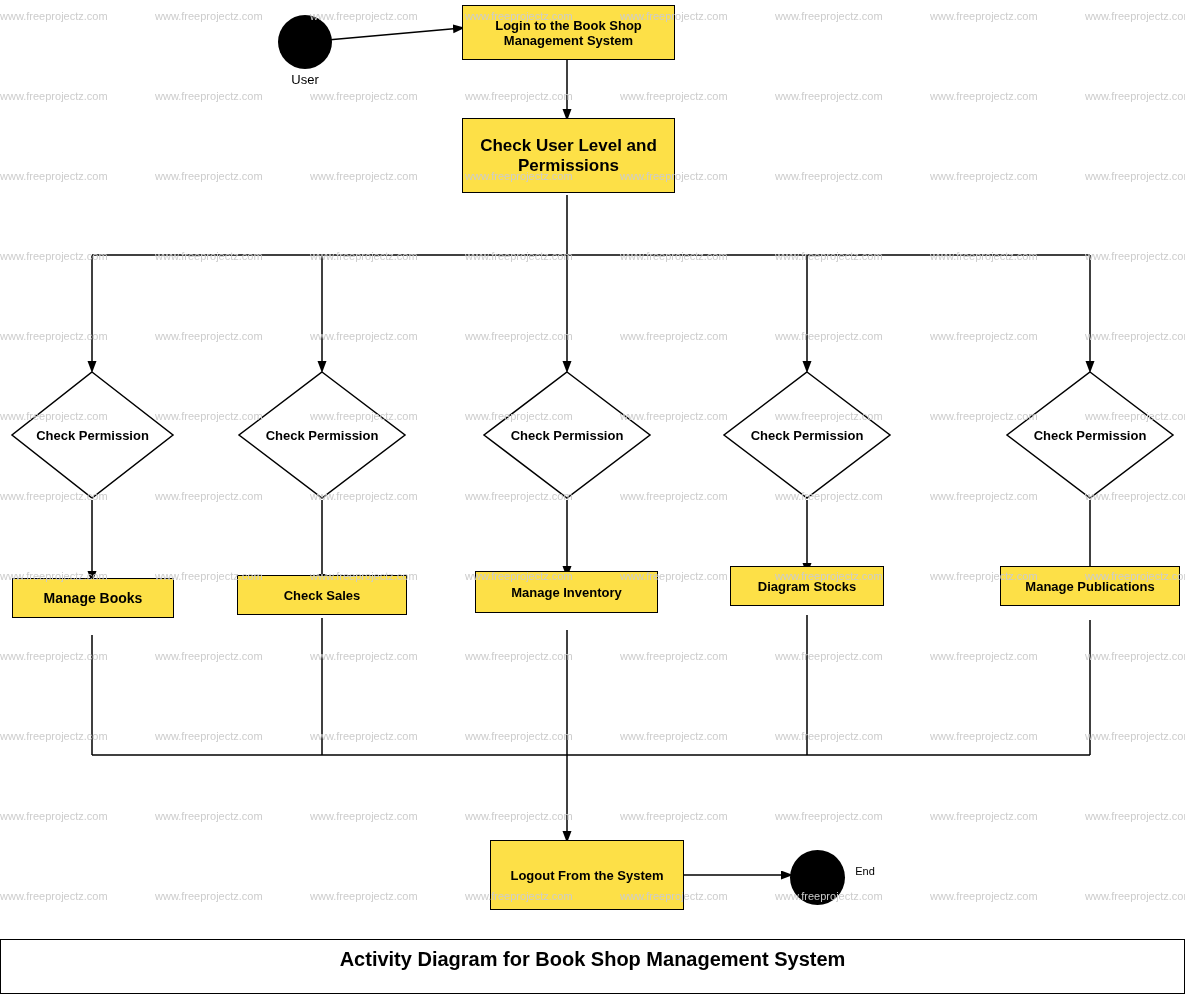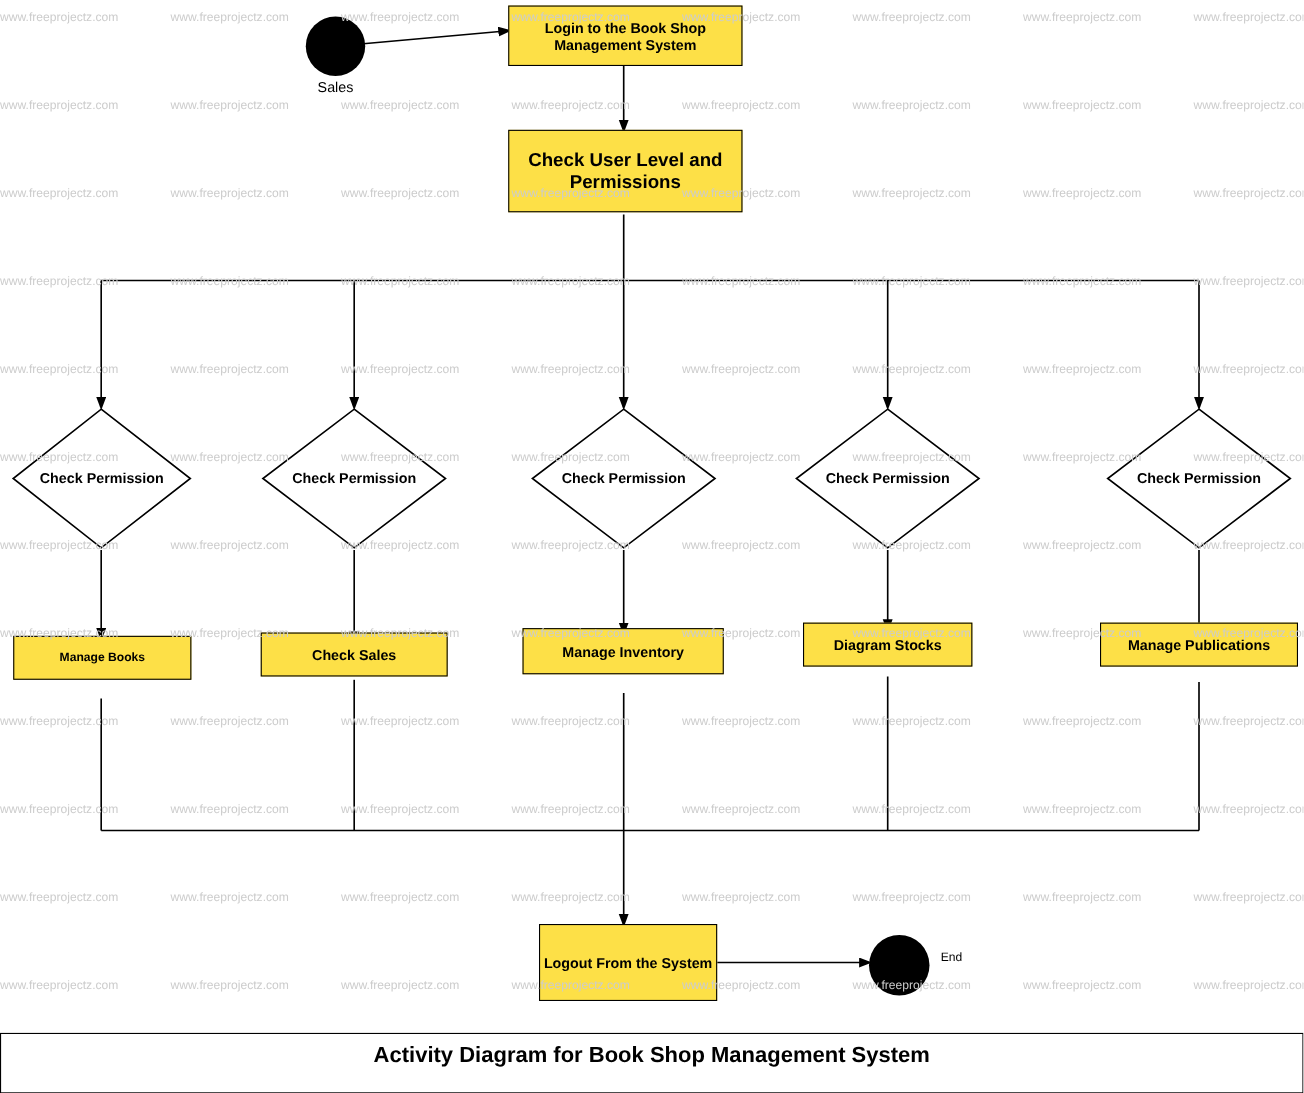--- a/index.html
+++ b/index.html
@@ -263,21 +263,21 @@
 
   <defs>
     <marker id="arrow" markerWidth="8" markerHeight="8" refX="6" refY="3" orient="auto">
       <path d="M0,0 L0,6 L8,3 z" fill="#000"></path>
     </marker>
   </defs>
 </svg>
 
 <div class="circle-node" style="left:278px; top:15px; width:54px; height:54px;">
 </div>
-<div class="node-label-below" style="left:285px; top:72px; width:40px;">Sales</div>
+<div class="node-label-below" style="left:285px; top:72px; width:40px;">User</div>
 
 <div class="node-rect" style="left:462px; top:5px; width:213px; height:55px; font-weight:bold;">
   <span>Login to the Book Shop Management System</span>
 </div>
 
 <div class="node-rect" style="left:462px; top:118px; width:213px; height:75px; font-weight:bold;">
   <span style="font-size:17px;">Check User Level and Permissions</span>
 </div>
 
 <div class="node-diamond" style="left:10px; top:370px; width:165px; height:130px;">
@@ -308,41 +308,41 @@
   <div class="diamond-label">Check Permission</div>
 </div>
 
 <div class="node-diamond" style="left:1005px; top:370px; width:170px; height:130px;">
   <svg class="diamond-shape" viewBox="0 0 170 130" preserveAspectRatio="none">
     <polygon points="85,2 168,65 85,128 2,65" fill="white" stroke="black" stroke-width="1.5"></polygon>
   </svg>
   <div class="diamond-label">Check Permission</div>
 </div>
 
-<div class="node-rect" style="left:12px; top:578px; width:162px; height:40px; font-size:11px; font-weight:bold;">
+<div class="node-rect" style="left:12px; top:578px; width:162px; height:40px; font-size:14px; font-weight:bold;">
   <span>Manage Books</span>
 </div>
 
 <div class="node-rect" style="left:237px; top:575px; width:170px; height:40px; font-size:13px; font-weight:bold;">
   <span>Check Sales</span>
 </div>
 
 <div class="node-rect" style="left:475px; top:571px; width:183px; height:42px; font-size:13px; font-weight:bold;">
   <span>Manage Inventory</span>
 </div>
 
 <div class="node-rect" style="left:730px; top:566px; width:154px; height:40px; font-size:13px; font-weight:bold;">
   <span>Diagram Stocks</span>
 </div>
 
 <div class="node-rect" style="left:1000px; top:566px; width:180px; height:40px; font-size:13px; font-weight:bold;">
   <span>Manage Publications</span>
 </div>
 
-<div class="node-rect" style="left:490px; top:840px; width:162px; height:70px; font-size:13px; font-weight:bold;">
+<div class="node-rect" style="left:490px; top:840px; width:194px; height:70px; font-size:13px; font-weight:bold;">
   <span>Logout From the System</span>
 </div>
 
 <div class="circle-node" style="left:790px; top:850px; width:55px; height:55px;">
 </div>
 <div class="node-label-below" style="left:850px; top:865px; width:30px; font-size:11px;">End</div>
 
 <div class="bottom-border">
   <div class="diagram-title" style="position:static; border-top:none; padding-top:8px;">Activity Diagram for Book Shop Management System</div>
 </div>

